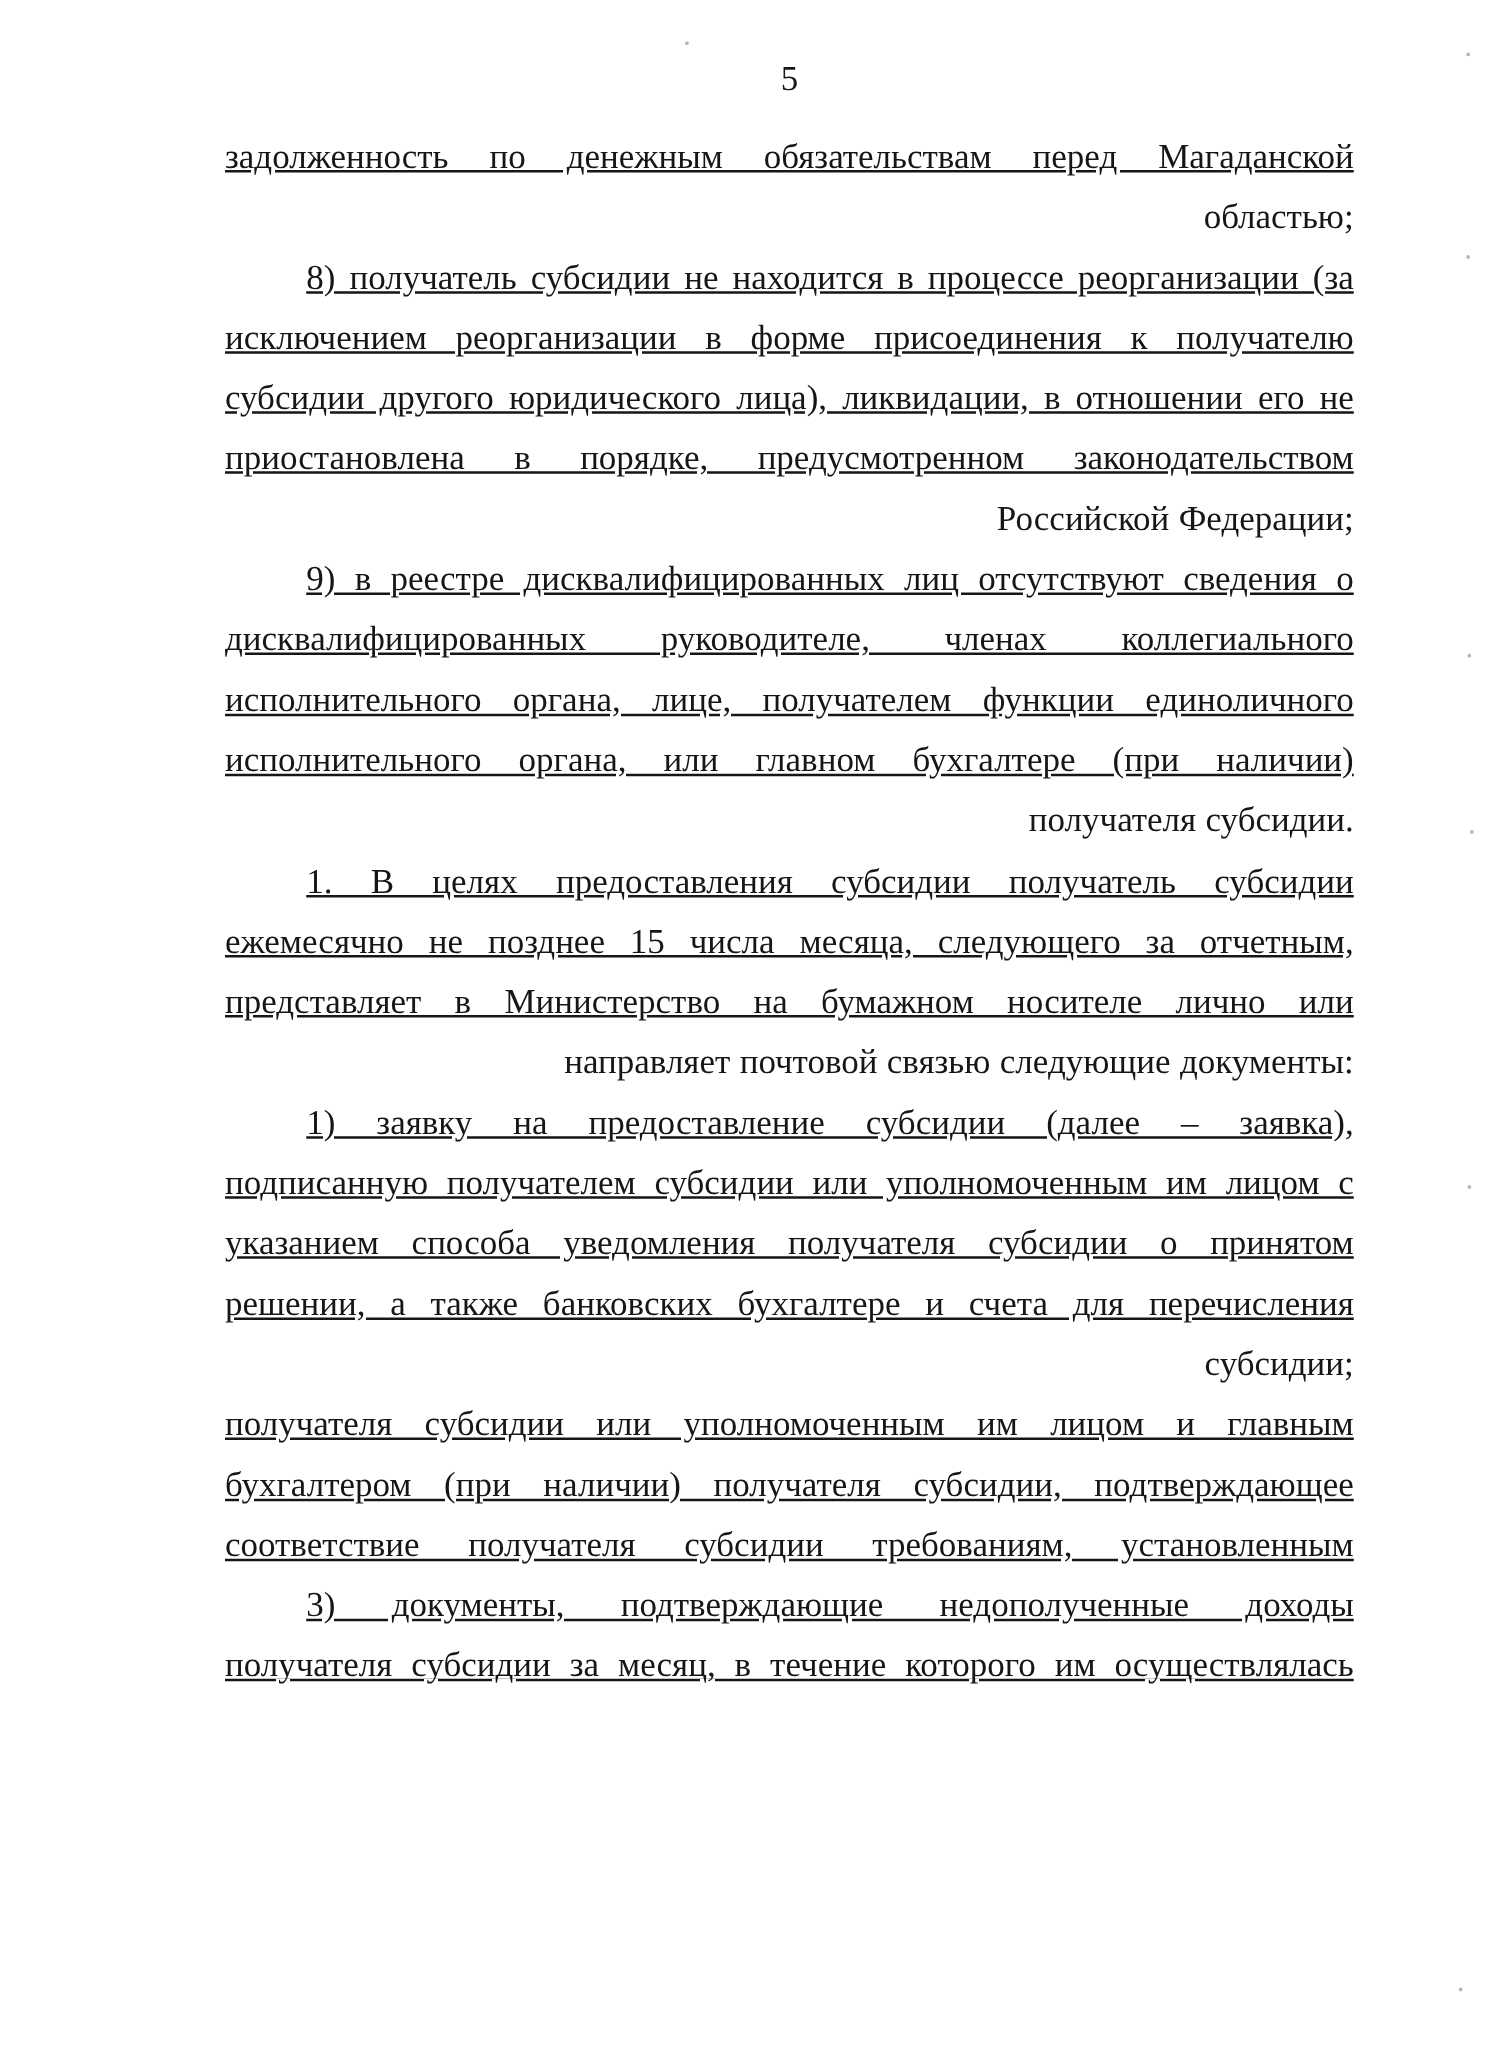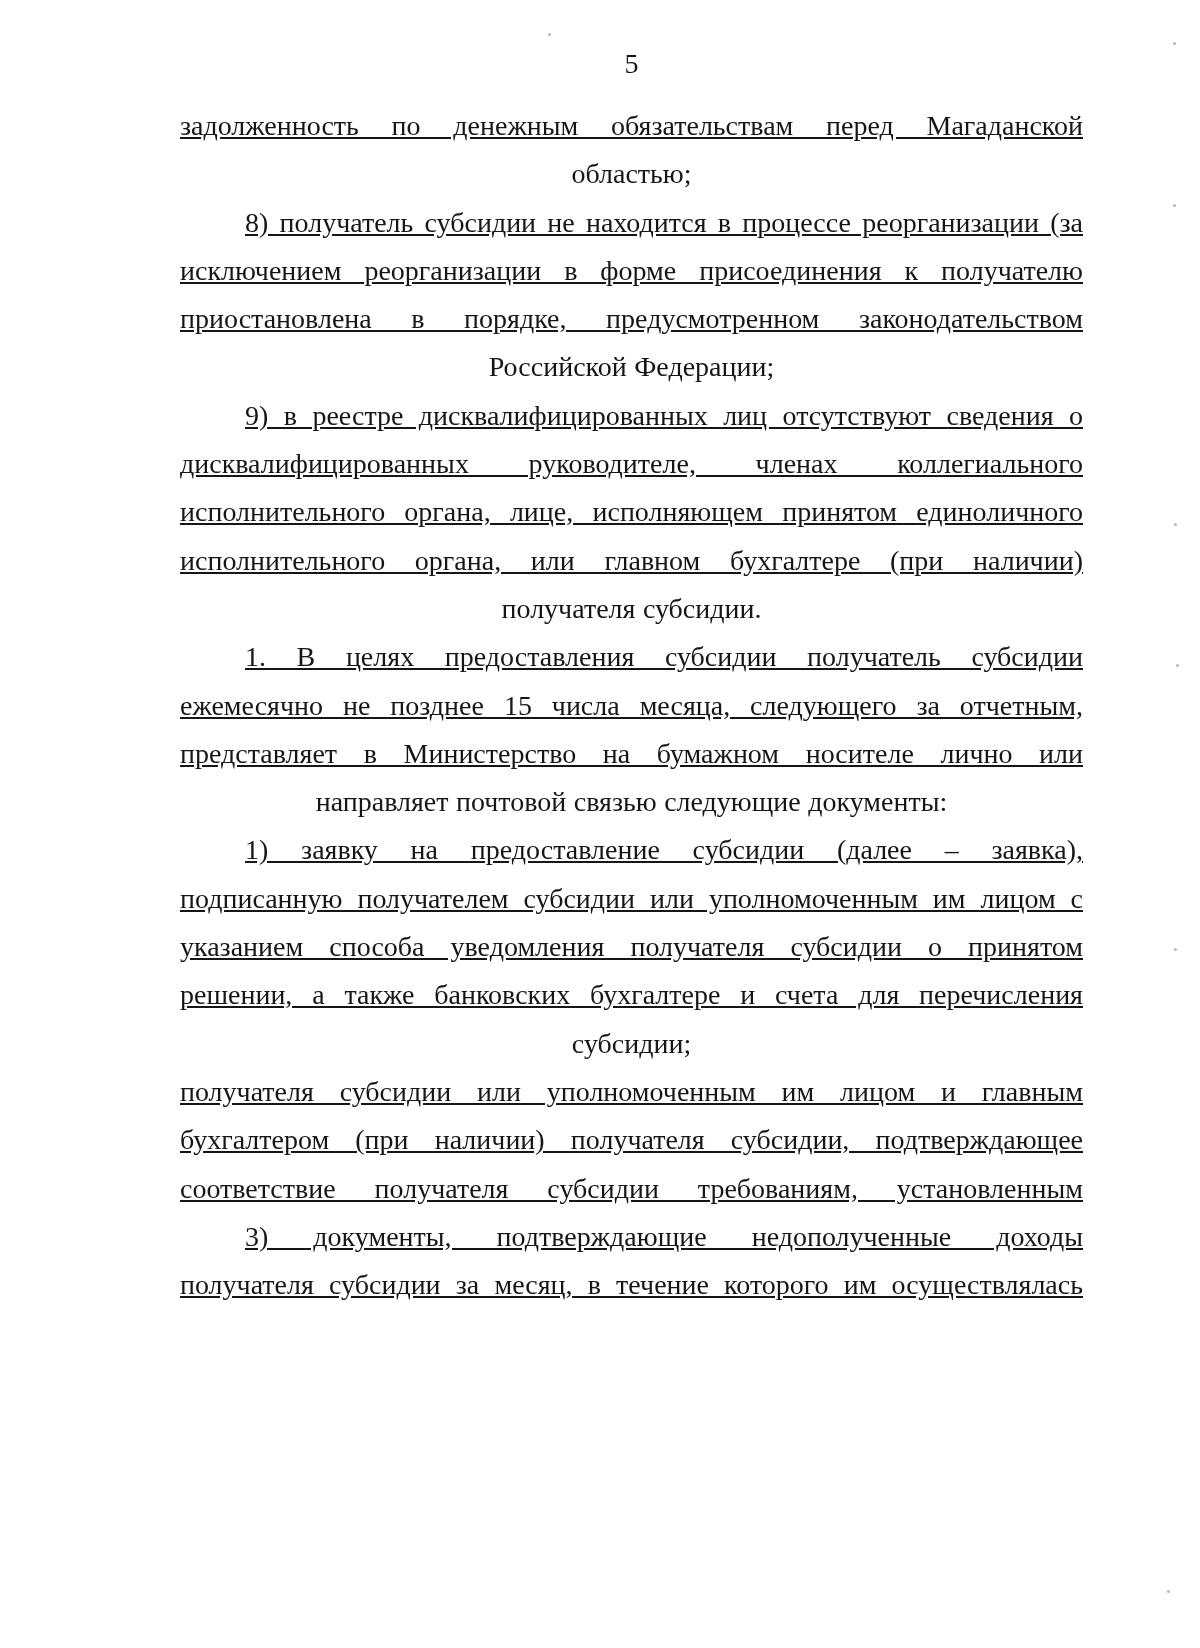--- a/index.html
+++ b/index.html
@@ -28,21 +28,21 @@
   .doc-body {
     position: absolute;
     left: 180px;
     top: 102px;
     width: 903px;
     font-size: 28px;
     line-height: 48.3px;
     word-spacing: 0.5px;
   }
   .line {
-    text-align: center;
+    text-align: right;
     min-height: 48.3px;
   }
   .line.just {
     text-align: justify;
     text-align-last: justify;
     text-decoration: underline;
   }
   .line.ind {
     text-indent: 65px;
   }
@@ -58,25 +58,26 @@
 </head>
 <body>
 
 <div class="page">
   <div class="page-number">5</div>
   <div class="doc-body">
       <div class="line just">задолженность по денежным обязательствам перед Магаданской</div>
       <div class="line">областью;</div>
       <div class="line just ind">8) получатель субсидии не находится в процессе реорганизации (за</div>
       <div class="line just">исключением реорганизации в форме присоединения к получателю</div>
+      <div class="line just">субсидии другого юридического лица), ликвидации, в отношении его не</div>
       <div class="line just">приостановлена в порядке, предусмотренном законодательством</div>
       <div class="line">Российской Федерации;</div>
       <div class="line just ind">9) в реестре дисквалифицированных лиц отсутствуют сведения о</div>
       <div class="line just">дисквалифицированных руководителе, членах коллегиального</div>
-      <div class="line just">исполнительного органа, лице, исполняющем принятом единоличного</div>
+      <div class="line just">исполнительного органа, лице, получателем функции единоличного</div>
       <div class="line just">исполнительного органа, или главном бухгалтере (при наличии)</div>
       <div class="line">получателя субсидии.</div>
       <div class="line just ind">1. В целях предоставления субсидии получатель субсидии</div>
       <div class="line just">ежемесячно не позднее 15 числа месяца, следующего за отчетным,</div>
       <div class="line just">представляет в Министерство на бумажном носителе лично или</div>
       <div class="line">направляет почтовой связью следующие документы:</div>
       <div class="line just ind">1) заявку на предоставление субсидии (далее – заявка),</div>
       <div class="line just">подписанную получателем субсидии или уполномоченным им лицом с</div>
       <div class="line just">указанием способа уведомления получателя субсидии о принятом</div>
       <div class="line just">решении, а также банковских бухгалтере и счета для перечисления</div>

